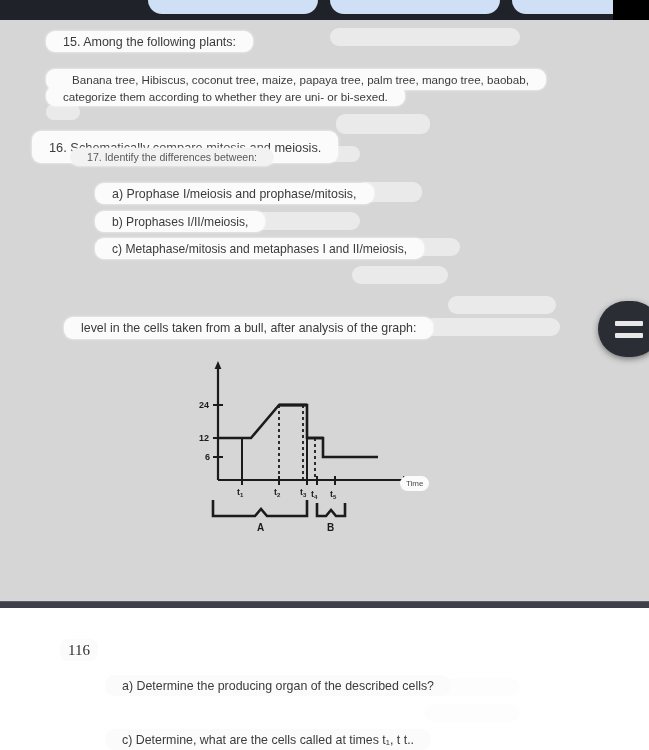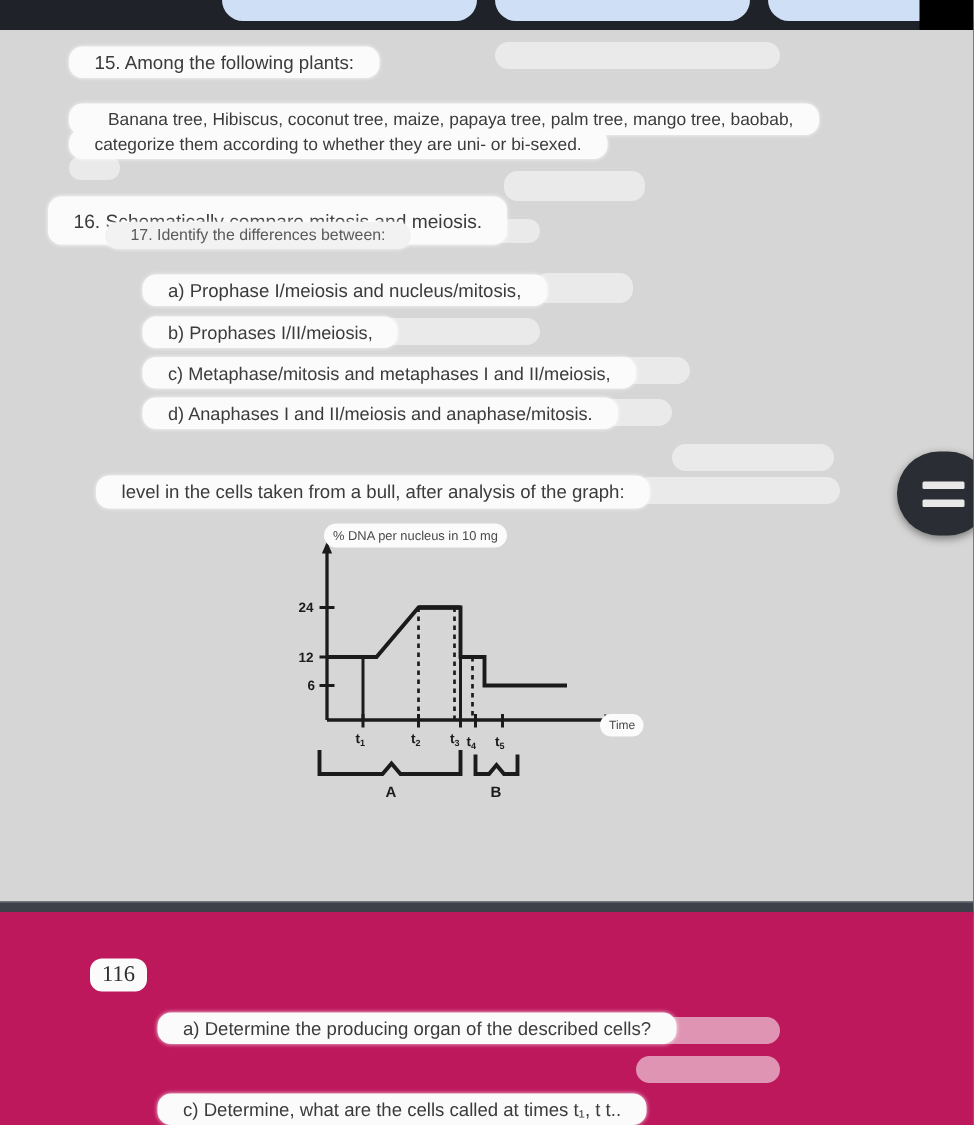--- a/index.html
+++ b/index.html
@@ -63,21 +63,21 @@
     left: 0; top: 601px;
     width: 649px; height: 7px;
     background: #3d4048;
     border-top: 1px solid #5a5d66;
     border-bottom: 1px solid #16181d;
   }
   #page-bottom {
     position: absolute;
     left: 0; top: 608px;
     width: 649px; height: 142px;
-    background: #be185d;
+    background: #ffffff;
   }
 
   
   .chip {
     position: absolute;
     background: #fbfbfb;
     border-radius: 9px;
     color: #3b3b3b;
     white-space: nowrap;
     display: flex;
@@ -198,34 +198,31 @@
 
     <div class="chip" style="left:32px; top:95px; height:32px; font-size:12.8px;margin-top:16px;">
       <span>16. Schematically compare mitosis and meiosis.</span>
     </div>
 
     <div class="chip soft" style="left:70px; top:128px; height:18px; font-size:10.6px;">
       <span>17. Identify the differences between:</span>
     </div>
 
     <div class="chip" style="left:95px; top:163px; height:21px; font-size:12.4px;">
-      <span>a) Prophase I/meiosis and nucleus/mitosis,</span>
+      <span>a) Prophase I/meiosis and prophase/mitosis,</span>
     </div>
 
     <div class="chip" style="left:95px; top:191px; height:21px; font-size:12.1px;">
       <span>b) Prophases I/II/meiosis,</span>
     </div>
 
     <div class="chip" style="left:95px; top:218px; height:21px; font-size:12.1px;">
       <span>c) Metaphase/mitosis and metaphases I and II/meiosis,</span>
     </div>
 
-    <div class="chip" style="left:95px; top:245px; height:21px; font-size:12.1px;">
-      <span>d) Anaphases I and II/meiosis and anaphase/mitosis.</span>
-    </div>
 
 
     <div class="chip" style="left:64px; top:297px; height:22px; font-size:12.4px;">
       <span>level in the cells taken from a bull, after analysis of the graph:</span>
     </div>
 
     <div id="figure">
       <svg width="240" height="190" viewBox="0 0 240 190">
         <g stroke="#1b1b1b" fill="none" stroke-width="2.2">
 
@@ -280,23 +277,20 @@
           <path d="M18,152 L18,168 L60,168 L66,161 L72,168 L112,168 L112,152"></path>
 
           <path d="M122,155 L122,168 L131,168 L136,162 L141,168 L150,168 L150,155"></path>
         </g>
         <g font-family="Liberation Sans, sans-serif" font-size="10" font-weight="bold" fill="#1b1b1b">
           <text x="62" y="183">A</text>
           <text x="132" y="183">B</text>
         </g>
       </svg>
 
-      <div class="fig-caption" style="left:21px; top:1px; height:16px; font-size:8.6px;">
-        <span>% DNA per nucleus in 10 mg</span>
-      </div>
 
       <div class="fig-caption" style="left:205px; top:128px; height:15px; font-size:8px;">
         <span>Time</span>
       </div>
     </div>
   </div>
 
   <div id="divider"></div>
 
   <div id="page-bottom">

